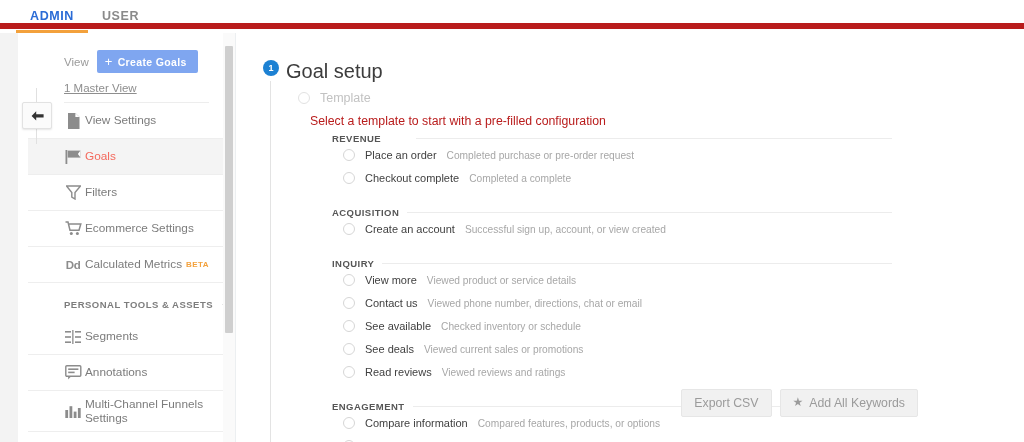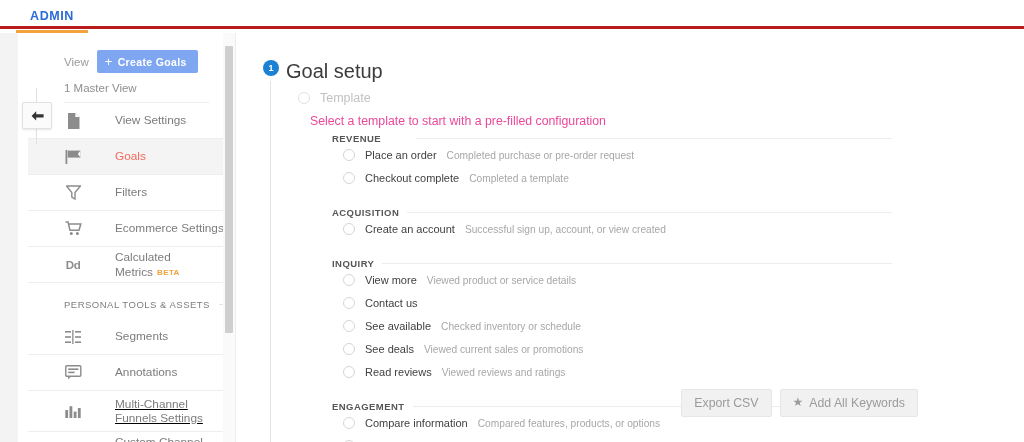--- a/index.html
+++ b/index.html
@@ -8,21 +8,21 @@
     background: #ffffff;
     font-family: "Liberation Sans", sans-serif;
     overflow: hidden;
   }
   .app { position: relative; width: 1024px; height: 442px; background: #fff; }
 
   
   .topbar {
     position: absolute; top: 0; left: 0; width: 1024px; height: 29px;
     background: #ffffff;
-    border-bottom: 3px solid #b91c1c;
+    border-bottom: 6px solid #b91c1c;
   }
   .tabs { display: flex; align-items: flex-start; height: 33px; padding-left: 16px; }
   .tab {
     position: relative;
     font-size: 12.5px; letter-spacing: .6px; font-weight: 600;
     color: #8a8a8a;
     padding: 9px 14px 0 14px;
     height: 33px;
     cursor: pointer;
     white-space: nowrap;
@@ -81,51 +81,52 @@
     border: none; border-radius: 2px; cursor: pointer;
     font-family: "Liberation Sans", sans-serif;
   }
   .plus-ico { font-size: 13px; line-height: 1; font-weight: 400; }
 
   .master-view {
     font-size: 11.5px; color: #8e8e8e;
     padding: 9px 0 8px 0;
     border-bottom: 1px solid #ededed;
     margin-right: 18px;
+    text-decoration: underline;
   }
 
   .nav-item {
-    display: flex; align-items: center; gap: 33px;
+    display: flex; align-items: center; gap: 3px;
     height: 36px;
     margin-left: -36px; padding-left: 36px;
     border-bottom: 1px solid #eeeeee;
     cursor: pointer;
   }
   .nav-item.selected { background: #f4f4f4; }
   .nav-item .ico {
     width: 18px; min-width: 18px; height: 18px;
     display: flex; align-items: center; justify-content: center;
     color: #8c8c8c;
   }
   .nav-item .lbl { font-size: 11.8px; color: #7c7c7c; line-height: 1.22; }
   .nav-item.selected .lbl { color: #f4695c; }
-  .nav-item.tall { height: 41px; text-decoration: underline; }
+  .nav-item.tall { height: 41px; }
   .beta {
     font-size: 8px; font-weight: 700; letter-spacing: .4px;
     color: #f3a13c; margin-left: 4px; vertical-align: 1px;
   }
   .dd-glyph { font-size: 11.5px; font-weight: 700; color: #8c8c8c; letter-spacing: -.4px; }
 
   .group-head {
     display: flex; align-items: center; gap: 9px;
     margin-left: -36px; padding-left: 36px;
     height: 30px; margin-top: 6px;
   }
   .group-head .gh-text {
-    font-size: 9.5px; font-weight: 400; letter-spacing: .5px; color: #7d7d7d;
+    font-size: 9.5px; font-weight: 700; letter-spacing: .5px; color: #7d7d7d;
     white-space: nowrap;
   }
   .group-head .gh-rule { flex: 1; height: 1px; background: #e6e6e6; margin-right: 4px; }
 
   
   .sb-track {
     position: absolute; right: 0; top: 0; width: 12px; height: 409px;
     background: #fafafa;
   }
   .sb-thumb {
@@ -162,21 +163,21 @@
   .radio {
     width: 12px; height: 12px; min-width: 12px;
     border: 1px solid #d6d6d6; border-radius: 50%;
     background: #fff; cursor: pointer;
   }
   .radio.faded { border-color: #e2e2e2; }
   .template-lbl { font-size: 12.5px; color: #c2c2c2; }
 
   .helper-text {
     position: absolute; left: 74px; top: 81px;
-    font-size: 12.3px; color: #ec4899;
+    font-size: 12.3px; color: #b91c1c;
   }
 
   .sections { position: absolute; left: 96px; top: 100px; width: 560px; }
 
   .sec-head {
     display: flex; align-items: center; gap: 8px;
     margin-top: 14px; margin-bottom: 3px;
   }
   .sec-head:first-child { margin-top: 0; gap: 35px; }
   .sec-head .sh-text {
@@ -212,20 +213,21 @@
   .star-ico { font-size: 12px; line-height: 1; color: #9b9b9b; }
 </style>
 </head>
 <body>
 
 <div class="app">
 
   <div class="topbar">
     <div class="tabs">
       <div class="tab active">ADMIN</div>
+      <div class="tab">USER</div>
     </div>
   </div>
 
   <div class="body">
 
     <div class="gutter"></div>
 
     <div class="chip-rail"></div>
     <div class="collapse-chip">
       <svg width="15" height="12" viewBox="0 0 15 12">
@@ -370,21 +372,21 @@
           <span class="sh-rule"></span>
         </div>
         <div class="opt-row">
           <span class="radio"></span>
           <span class="opt-name">Place an order</span>
           <span class="opt-desc">Completed purchase or pre-order request</span>
         </div>
         <div class="opt-row">
           <span class="radio"></span>
           <span class="opt-name">Checkout complete</span>
-          <span class="opt-desc">Completed a template</span>
+          <span class="opt-desc">Completed a complete</span>
         </div>
 
         <div class="sec-head">
           <span class="sh-text">ACQUISITION</span>
           <span class="sh-rule"></span>
         </div>
         <div class="opt-row">
           <span class="radio"></span>
           <span class="opt-name">Create an account</span>
           <span class="opt-desc">Successful sign up, account, or view created</span>
@@ -395,20 +397,21 @@
           <span class="sh-rule"></span>
         </div>
         <div class="opt-row">
           <span class="radio"></span>
           <span class="opt-name">View more</span>
           <span class="opt-desc">Viewed product or service details</span>
         </div>
         <div class="opt-row">
           <span class="radio"></span>
           <span class="opt-name">Contact us</span>
+          <span class="opt-desc">Viewed phone number, directions, chat or email</span>
         </div>
         <div class="opt-row">
           <span class="radio"></span>
           <span class="opt-name">See available</span>
           <span class="opt-desc">Checked inventory or schedule</span>
         </div>
         <div class="opt-row">
           <span class="radio"></span>
           <span class="opt-name">See deals</span>
           <span class="opt-desc">Viewed current sales or promotions</span>

